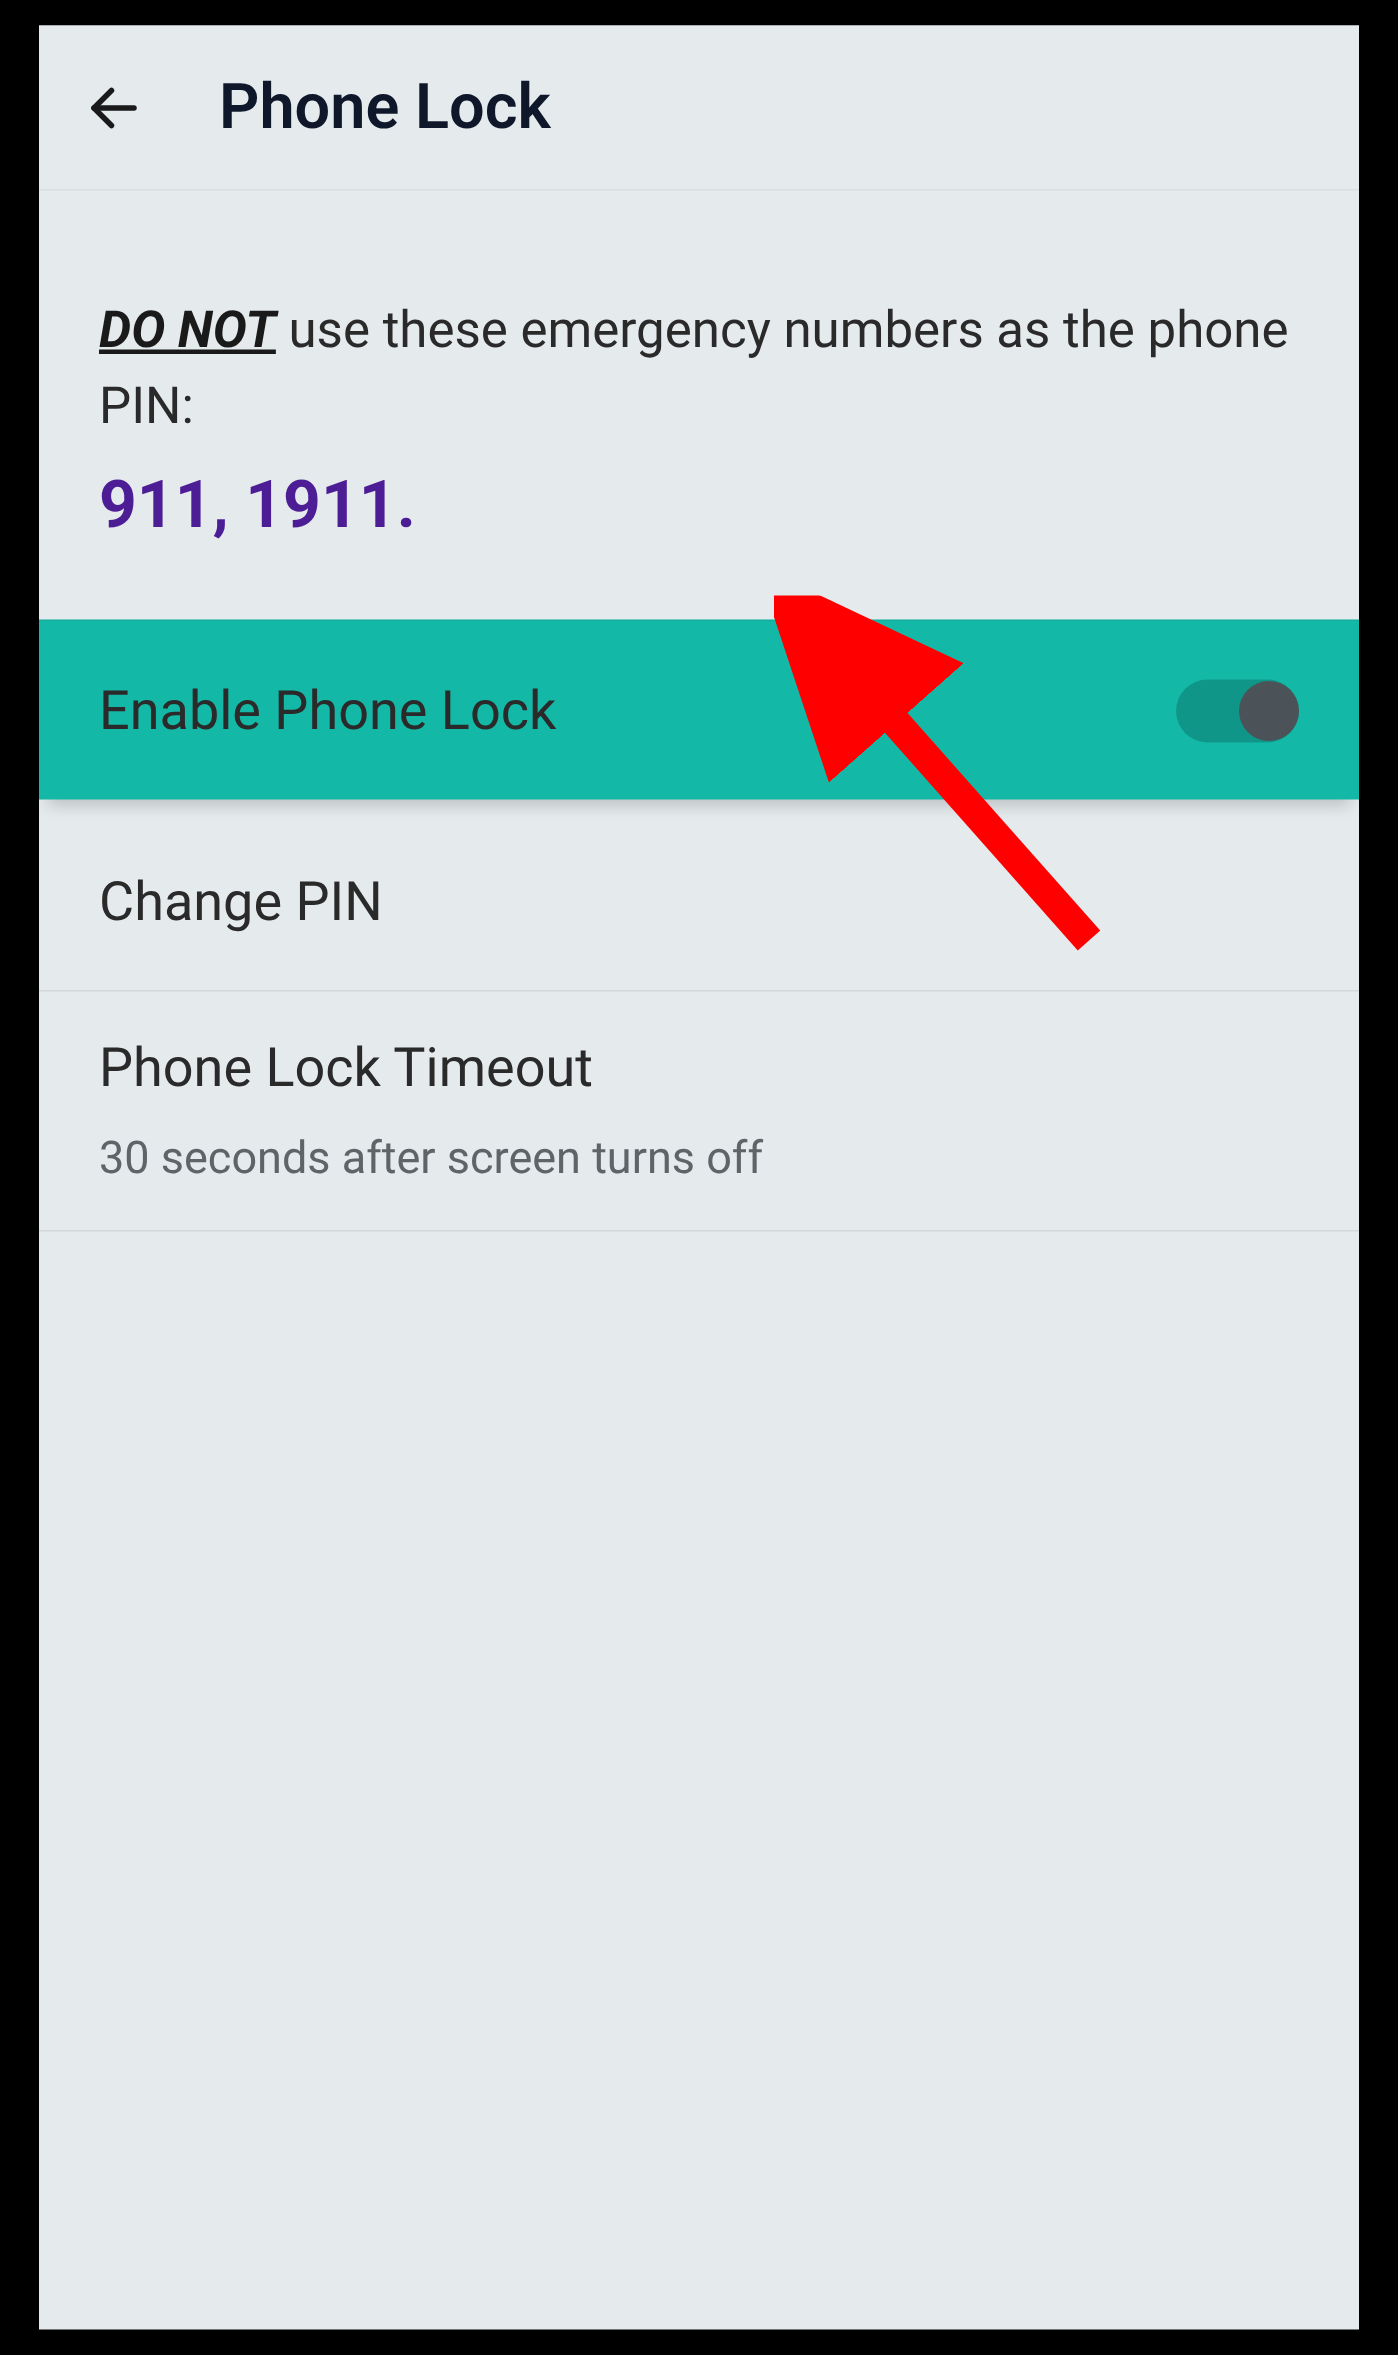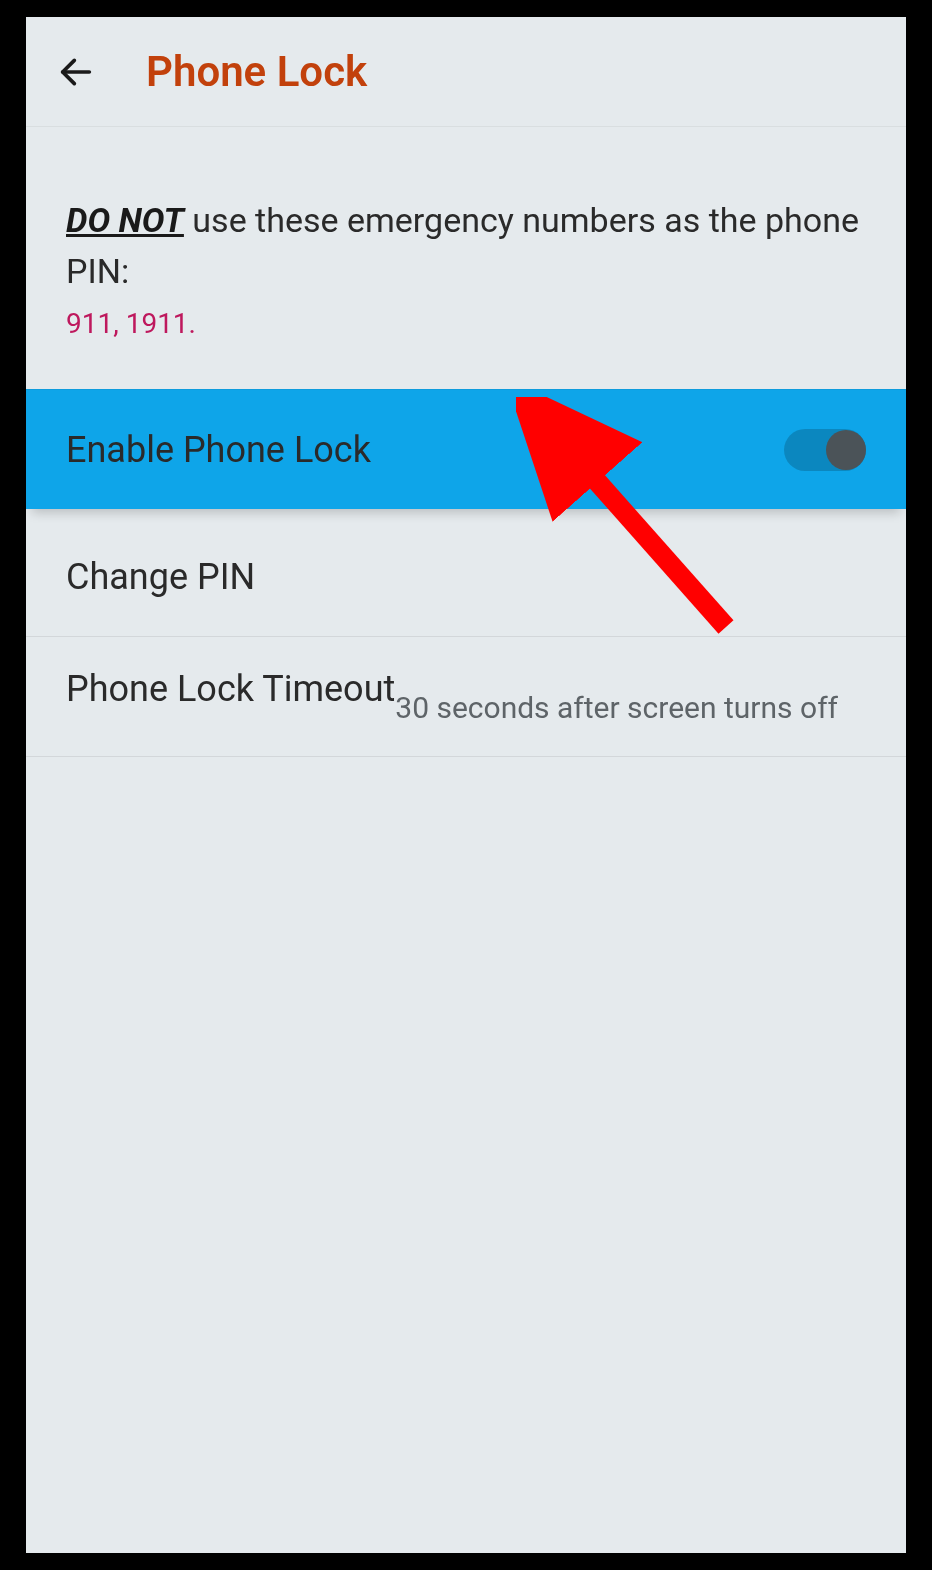--- a/index.html
+++ b/index.html
@@ -40,21 +40,21 @@
       align-items: center;
       justify-content: center;
     }
     .back-icon svg {
       width: 40px;
       height: 40px;
     }
     .page-title {
       font-size: 42px;
       font-weight: 600;
-      color: #c2410c;
+      color: #0f172a;
     }
     .content {
       flex: 1;
       display: flex;
       flex-direction: column;
     }
     .warning-block {
       padding: 68px 40px 44px 40px;
       font-size: 34px;
       line-height: 1.5;
@@ -63,52 +63,52 @@
     .warning-block .do-not {
       font-style: italic;
       font-weight: 700;
       text-decoration: underline;
       color: #1a1a1a;
       margin-top: 32px;
     }
     .warning-block .numbers {
       display: block;
       margin-top: 6px;
-      font-size: 28px;
-      font-weight: 400;
-      color: #be185d;
+      font-size: 44px;
+      font-weight: 700;
+      color: #4c1d95;
     }
     .setting-row {
       display: flex;
       align-items: center;
       justify-content: space-between;
       padding: 30px 40px;
       min-height: 120px;
       border-bottom: 1px solid rgba(0,0,0,0.08);
       position: relative;
     }
     .setting-row.highlighted {
-      background: #0ea5e9;
+      background: #14b8a6;
       border-top: 1px solid rgba(0,0,0,0.05);
       border-bottom: none;
       box-shadow: 0 10px 10px -6px rgba(0,0,0,0.18);
       margin-bottom: 8px;
     }
     .setting-label {
       font-size: 36px;
       color: #2a2a2a;
     }
     .setting-sub {
       font-size: 30px;
       color: #5e6468;
       margin-top: 22px;
     }
     .setting-text {
       display: flex;
-      flex-direction: row;
+      flex-direction: column;
     }
     .toggle {
       width: 82px;
       height: 42px;
       border-radius: 21px;
       background: rgba(0,0,0,0.18);
       position: relative;
       flex-shrink: 0;
     }
     .toggle .knob {

